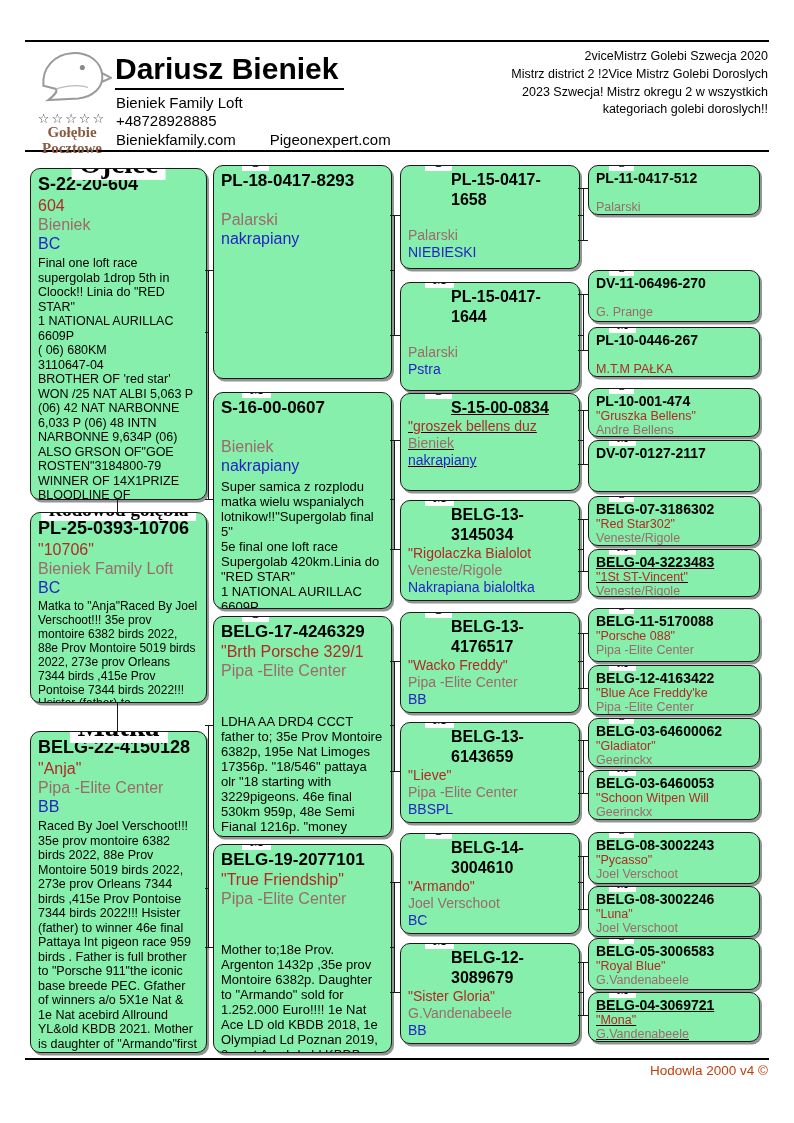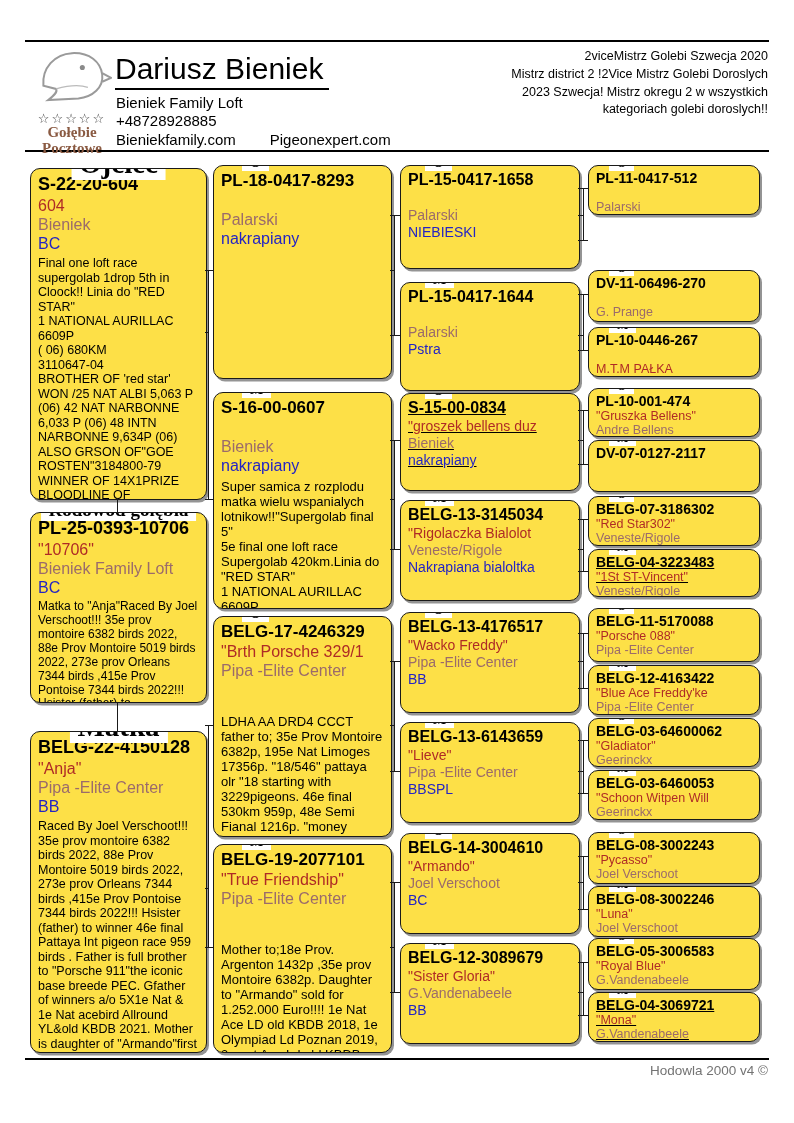--- a/index.html
+++ b/index.html
@@ -6,53 +6,53 @@
   #page{position:relative;width:794px;height:1123px;background:#fff;
         font-family:"Liberation Sans",sans-serif;color:#000;overflow:hidden;}
   .rule{position:absolute;background:#000;}
   .cl{position:absolute;background:#1a1a1a;}
 
   
   #logo{position:absolute;left:28px;top:46px;width:88px;text-align:center;}
   #logo .stars{font-size:13px;letter-spacing:2px;color:#444;line-height:1;}
   #logo .lg{font-family:"Liberation Serif",serif;font-weight:bold;color:#8a5a42;
             font-size:15px;line-height:1.05;}
-  #title{position:absolute;left:115px;top:52px;font-size:30px;font-weight:normal;
+  #title{position:absolute;left:115px;top:52px;font-size:30px;font-weight:bold;
          border-bottom:2px solid #000;padding:0 6px 2px 0;}
   #contact{position:absolute;left:116px;top:94px;font-size:15px;line-height:1.22;}
   #webs{display:flex;gap:34px;}
   #achv{position:absolute;right:26px;top:48px;width:420px;text-align:right;
         font-size:12.5px;line-height:1.42;white-space:pre-line;}
 
   
-  .pbox{position:absolute;background:#fde047;border:1.5px solid #1a1a1a;border-radius:10px;
+  .pbox{position:absolute;background:#86efac;border:1.5px solid #1a1a1a;border-radius:10px;
         box-shadow:2px 2.5px 0 rgba(60,60,60,.55);padding:4px 7px;overflow:hidden;}
   .bt{position:absolute;background:#fff;font-family:"Liberation Serif",serif;
       font-weight:bold;padding:0 8px;white-space:nowrap;}
   .sect{left:50%;transform:translateX(-50%);}
   .big{font-size:29px;top:-22px;}
   .mid{font-size:19px;top:-14px;}
   .om{font-size:14px;top:-11px;left:28px;}
   .c4 .om{left:20px;top:-10px;font-size:12px;}
 
   .ring{font-weight:bold;font-size:17px;line-height:1.25;}
   .c1 .ring{font-size:18px;}
-  .c3 .ring{font-size:16px;}
+  .c3 .ring{font-size:16px;margin-left:43px;}
   .c4 .ring{font-size:14px;line-height:1.15;}
   .ln{font-size:16px;line-height:1.2;min-height:19px;}
   .c3 .ln{font-size:14px;min-height:17px;}
   .c4 .ln{font-size:12.5px;min-height:14px;line-height:1.12;}
   .name{color:#AF2B26;}
   .fancier{color:#9B6B6B;}
   .trait{color:#2424C4;}
   .extra{color:#000;font-size:12.5px;min-height:15px;margin-top:45px;}
   .desc{font-size:12.5px;line-height:1.16;white-space:pre-line;margin-top:3px;}
   .c2 .desc{font-size:13px;}
 
-  #footer-credit{position:absolute;right:26px;top:1063px;font-size:13.5px;color:#737373;}
+  #footer-credit{position:absolute;right:26px;top:1063px;font-size:13.5px;color:#c2410c;}
 </style>
 </head>
 <body>
 
 <div id="page">
 
   <div class="rule" style="left:25px;top:40px;width:744px;height:2px;"></div>
   <div class="rule" style="left:25px;top:150px;width:744px;height:2px;"></div>
   <div class="rule" style="left:25px;top:1058px;width:744px;height:2px;"></div>
 
@@ -219,21 +219,21 @@
     <div class="ring">PL-11-0417-512</div>
     <div class="ln name"></div>
     <div class="ln fancier">Palarski</div>
   </div>
   <div class="pbox c4" style="left:588px;top:270px;width:156px;height:42px;">
     <div class="bt om">O</div>
     <div class="ring">DV-11-06496-270</div>
     <div class="ln name"></div>
     <div class="ln fancier">G. Prange</div>
   </div>
-  <div class="pbox c4" style="left:588px;top:327px;width:156px;height:40px;">
+  <div class="pbox c4" style="left:588px;top:327px;width:156px;height:40px;border-radius:9px;">
     <div class="bt om">M</div>
     <div class="ring">PL-10-0446-267</div>
     <div class="ln name"></div>
     <div class="ln name">M.T.M PAŁKA</div>
   </div>
   <div class="pbox c4" style="left:588px;top:388px;width:156px;height:39px;">
     <div class="bt om">O</div>
     <div class="ring">PL-10-001-474</div>
     <div class="ln name">"Gruszka Bellens"</div>
     <div class="ln fancier">Andre Bellens</div>

